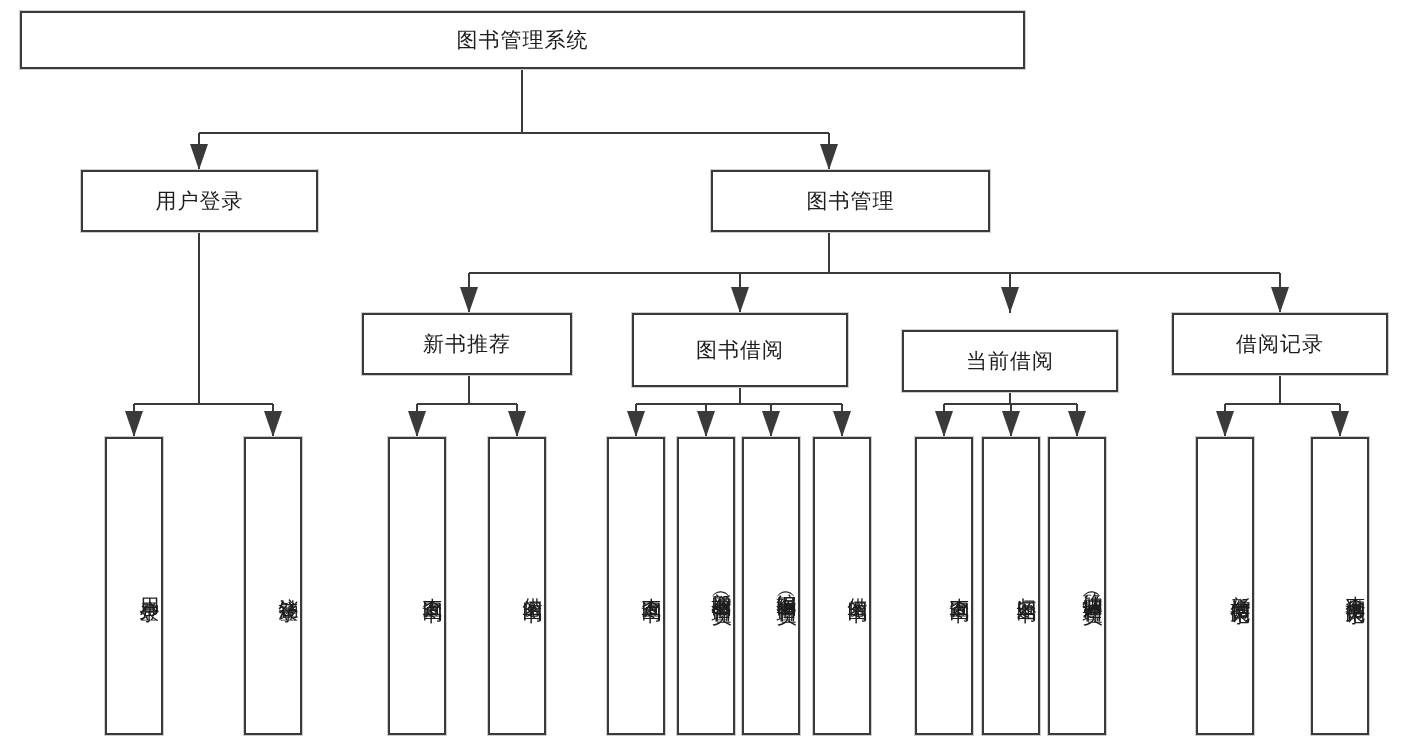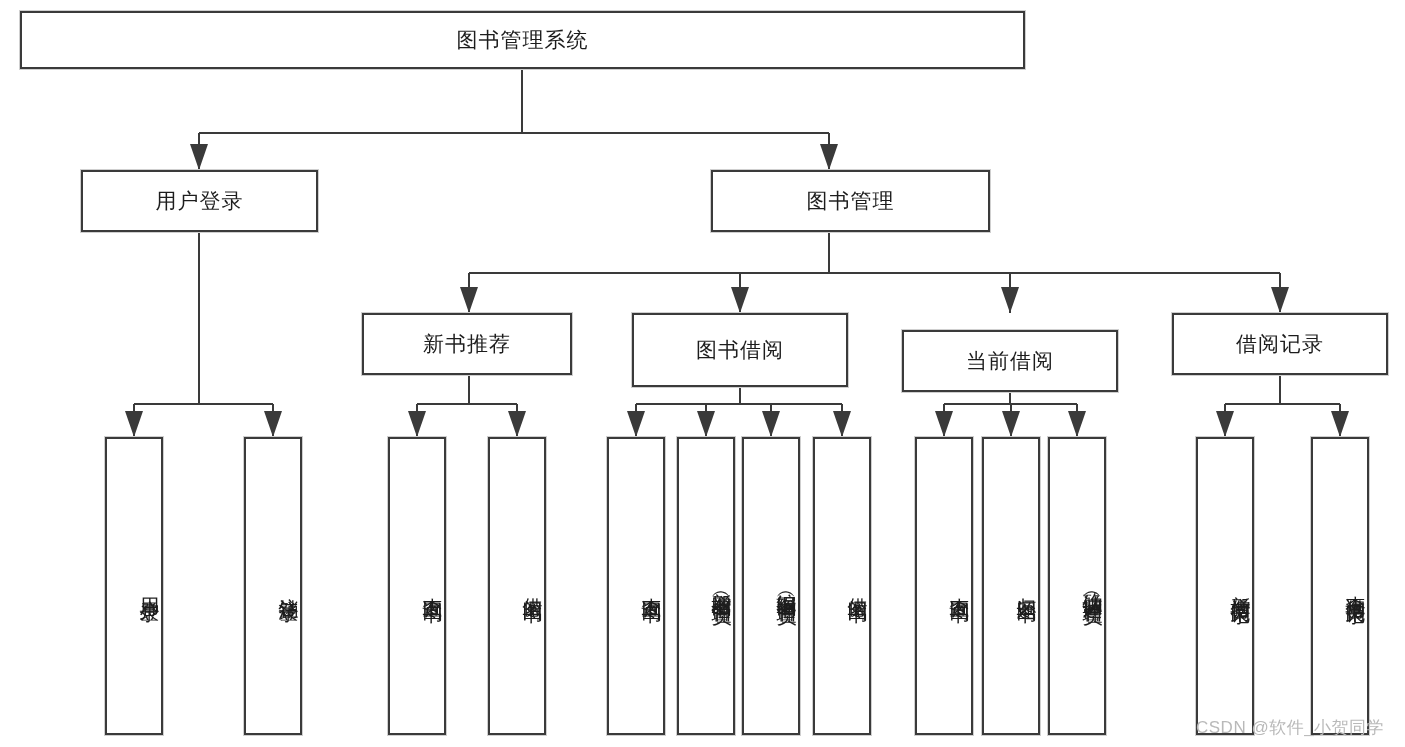--- a/index.html
+++ b/index.html
@@ -188,14 +188,13 @@
       <div class="node vert" style="left: 1048px; top: 437px; width: 58px; height: 298px;">
         <span>确认归还（管理员）</span>
       </div>
       <div class="node vert" style="left: 1196px; top: 437px; width: 58px; height: 298px;">
         <span>新增借阅记录</span>
       </div>
       <div class="node vert" style="left: 1311px; top: 437px; width: 58px; height: 298px;">
         <span>查询借阅记录</span>
       </div>
     </div>
-  <div class="watermark" style="left: 1196px; top: 716px; color: rgb(185, 185, 185);">CSDN @软件_小贺同学</div>
 </div>
 
 </body></html>

